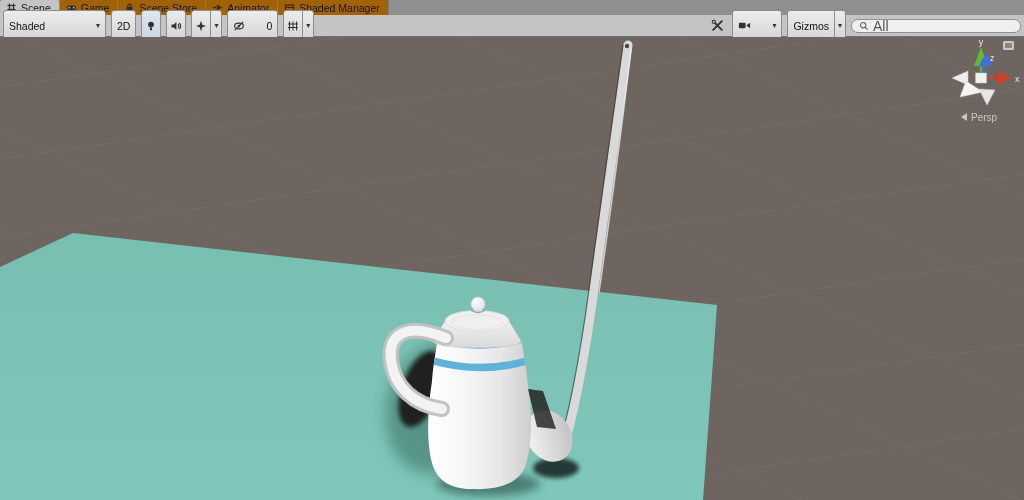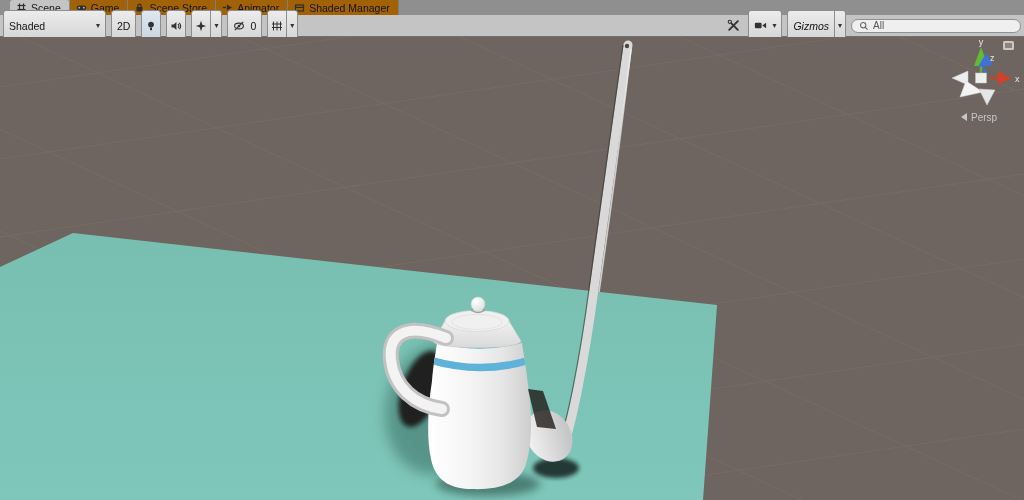--- a/index.html
+++ b/index.html
@@ -1,40 +1,40 @@
 <!DOCTYPE html>
 <html><head>
 <meta charset="utf-8">
 <style>
   * { margin:0; padding:0; box-sizing:border-box; }
   html,body { width:1024px; height:500px; font-family:"Liberation Sans", sans-serif; background:#6e6560; overflow:hidden; }
 
   
-  .tabbar { height:15px; background:#8f8f8f; display:flex; align-items:stretch;padding-left:10px; }
+  .tabbar { height:15px; background:#8f8f8f; display:flex; align-items:stretch; }
   .tab { display:flex; align-items:center; gap:4px; padding:0 8px 0 6px; font-size:10.5px; color:#151515;
          background:#a16207; border-right:1px solid #7e7e7e; cursor:default; white-space:nowrap; }
   .tab.active { background:#c4c4c4; border-right:1px solid #8a8a8a; border-top-left-radius:3px; border-top-right-radius:3px; }
   .tab .ticon { width:11px; height:11px; flex:0 0 auto; }
   .tab-filler { flex:1; background:#8f8f8f; }
 
   
   .toolbar { height:22px; background:#c4c4c4; border-bottom:1px solid #6f6f6f; display:flex; align-items:center; padding:0 3px; gap:5px; }
-  .tbtn { height:32px; display:flex; align-items:center; gap:5px; padding:0 5px; font-size:10.5px; color:#111;
+  .tbtn { height:32px; display:flex; align-items:center; gap:21px; padding:0 5px; font-size:10.5px; color:#111;
           background:linear-gradient(#ececec,#d4d4d4); border:1px solid #8d8d8d; border-radius:3px; cursor:default; }
   .tbtn.icon-only { padding:0 3px; }
   .tbtn.on { background:linear-gradient(#dfe7ef,#c8d4e0); }
   .seg { display:flex; }
   .seg .tbtn { border-radius:0; border-left-width:0; }
-  .seg .tbtn:first-child { border-radius:3px 0 0 3px; border-left-width:1px;font-style:italic; }
+  .seg .tbtn:first-child { border-radius:3px 0 0 3px; border-left-width:1px; }
   .seg .tbtn:last-child { border-radius:0 3px 3px 0; }
   .chev { font-size:8px; color:#333; line-height:1; }
   .dropdown-shaded { width:103px; justify-content:space-between; }
   .right-cluster { margin-left:auto; display:flex; align-items:center; gap:5px; }
   .searchbox { width:170px; height:14px; background:#efefef; border:1px solid #909090; border-radius:8px;
-               display:flex; align-items:center; gap:4px; padding:0 7px; font-size:10px; color:#555; }
+               display:flex; align-items:center; gap:4px; padding:0 7px; font-size:14px; color:#555; }
   .searchbox svg { flex:0 0 auto; }
   .count { font-size:10.5px; color:#111; }
 
   
   .scene { position:relative; width:1024px; height:463px; }
   .scene svg { display:block; }
 </style>
 </head>
 <body>
 

